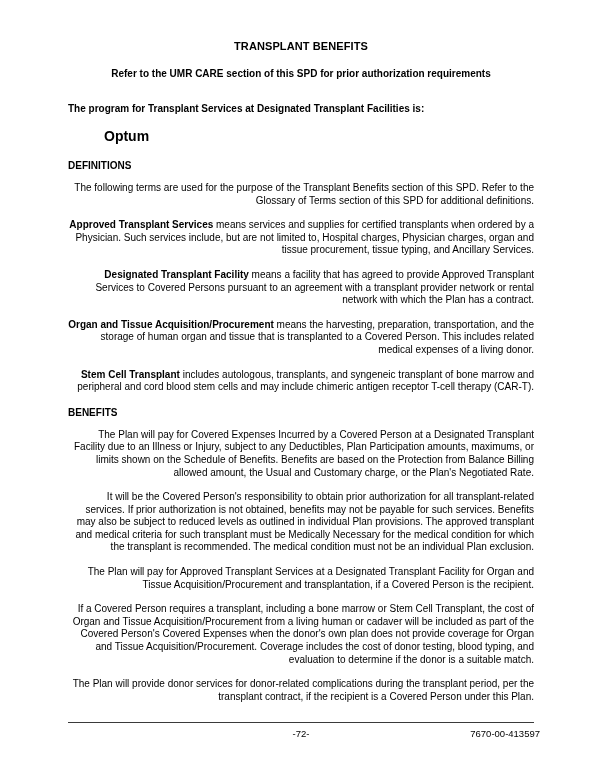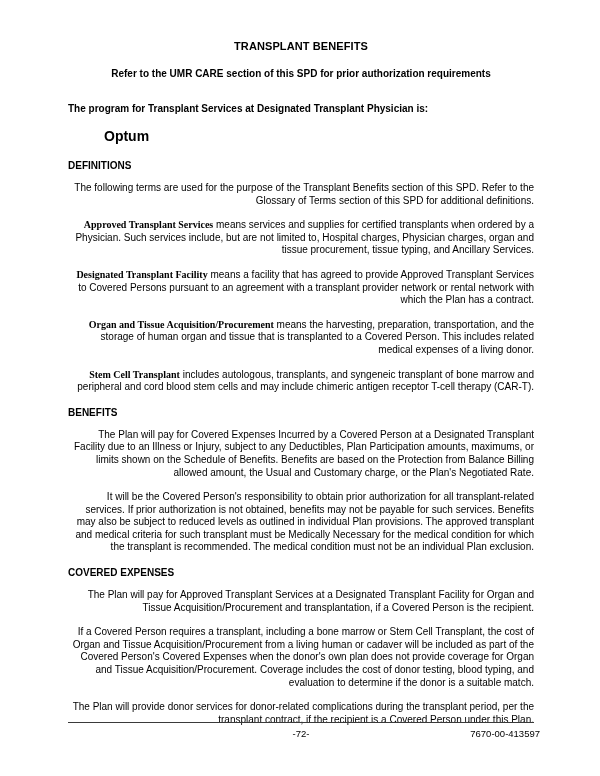--- a/index.html
+++ b/index.html
@@ -68,21 +68,20 @@
     font-size: 10px;
     line-height: 12.6px;
     margin: 0 0 12px 0;
     text-align: right;
   }
   .para:last-child {
     margin-bottom: 6px;
   }
   .para .term {
     font-weight: bold;
-    font-family: Liberation Serif, serif;
   }
   .block-gap-sm {
     margin-bottom: 12px;
   }
   .footer {
     position: absolute;
     left: 68px;
     top: 722px;
     width: 466px;
   }
@@ -117,21 +116,21 @@
 <body>
 
 <div class="page">
 
   <div class="content">
 
     <h1 class="doc-title">TRANSPLANT BENEFITS</h1>
 
     <h2 class="doc-subtitle">Refer to the UMR CARE section of this SPD for prior authorization requirements</h2>
 
-    <p class="lead-line">The program for Transplant Services at Designated Transplant Physician is:</p>
+    <p class="lead-line">The program for Transplant Services at Designated Transplant Facilities is:</p>
 
     <p class="indent-item">Optum</p>
 
     <h3 class="section-heading">DEFINITIONS</h3>
 
     <p class="para">The following terms are used for the purpose of the Transplant Benefits section of this SPD.  Refer to the Glossary of Terms section of this SPD for additional definitions.</p>
 
     <p class="para">
       <span class="term">Approved Transplant Services</span><span> means services and supplies for certified transplants when ordered by a Physician.  Such services include, but are not limited to, Hospital charges, Physician charges, organ and tissue procurement, tissue typing, and Ancillary Services.</span>
     </p>
@@ -147,21 +146,20 @@
     <p class="para block-gap-sm">
       <span class="term">Stem Cell Transplant</span><span> includes autologous, transplants, and syngeneic transplant of bone marrow and peripheral and cord blood stem cells and may include chimeric antigen receptor T-cell therapy (CAR-T).</span>
     </p>
 
     <h3 class="section-heading">BENEFITS</h3>
 
     <p class="para">The Plan will pay for Covered Expenses Incurred by a Covered Person at a Designated Transplant Facility due to an Illness or Injury, subject to any Deductibles, Plan Participation amounts, maximums, or limits shown on the Schedule of Benefits.  Benefits are based on the Protection from Balance Billing allowed amount, the Usual and Customary charge, or the Plan's Negotiated Rate.</p>
 
     <p class="para block-gap-sm">It will be the Covered Person's responsibility to obtain prior authorization for all transplant-related services.  If prior authorization is not obtained, benefits may not be payable for such services.  Benefits may also be subject to reduced levels as outlined in individual Plan provisions.  The approved transplant and medical criteria for such transplant must be Medically Necessary for the medical condition for which the transplant is recommended.  The medical condition must not be an individual Plan exclusion.</p>
 
-    <h3 class="section-heading">COVERED EXPENSES</h3>
 
     <p class="para">The Plan will pay for Approved Transplant Services at a Designated Transplant Facility for Organ and Tissue Acquisition/Procurement and transplantation, if a Covered Person is the recipient.</p>
 
     <p class="para">If a Covered Person requires a transplant, including a bone marrow or Stem Cell Transplant, the cost of Organ and Tissue Acquisition/Procurement from a living human or cadaver will be included as part of the Covered Person's Covered Expenses when the donor's own plan does not provide coverage for Organ and Tissue Acquisition/Procurement.  Coverage includes the cost of donor testing, blood typing, and evaluation to determine if the donor is a suitable match.</p>
 
     <p class="para">The Plan will provide donor services for donor-related complications during the transplant period, per the transplant contract, if the recipient is a Covered Person under this Plan.</p>
 
   </div>
 
   <div class="footer">

